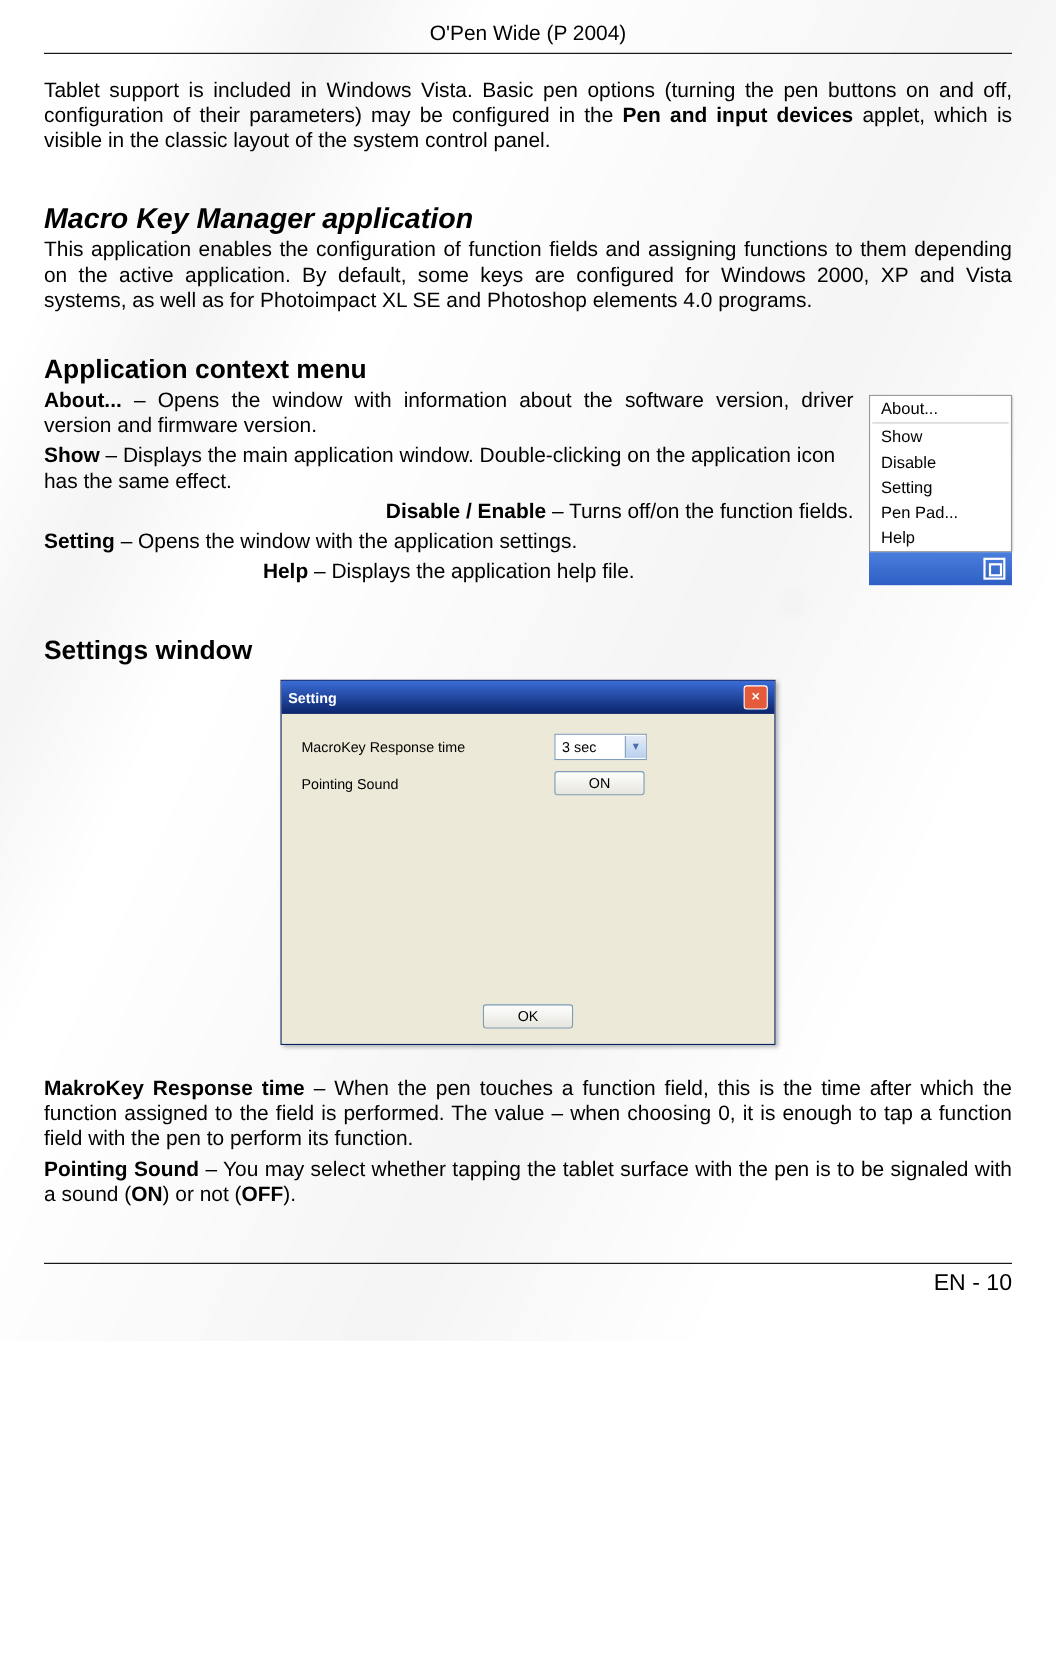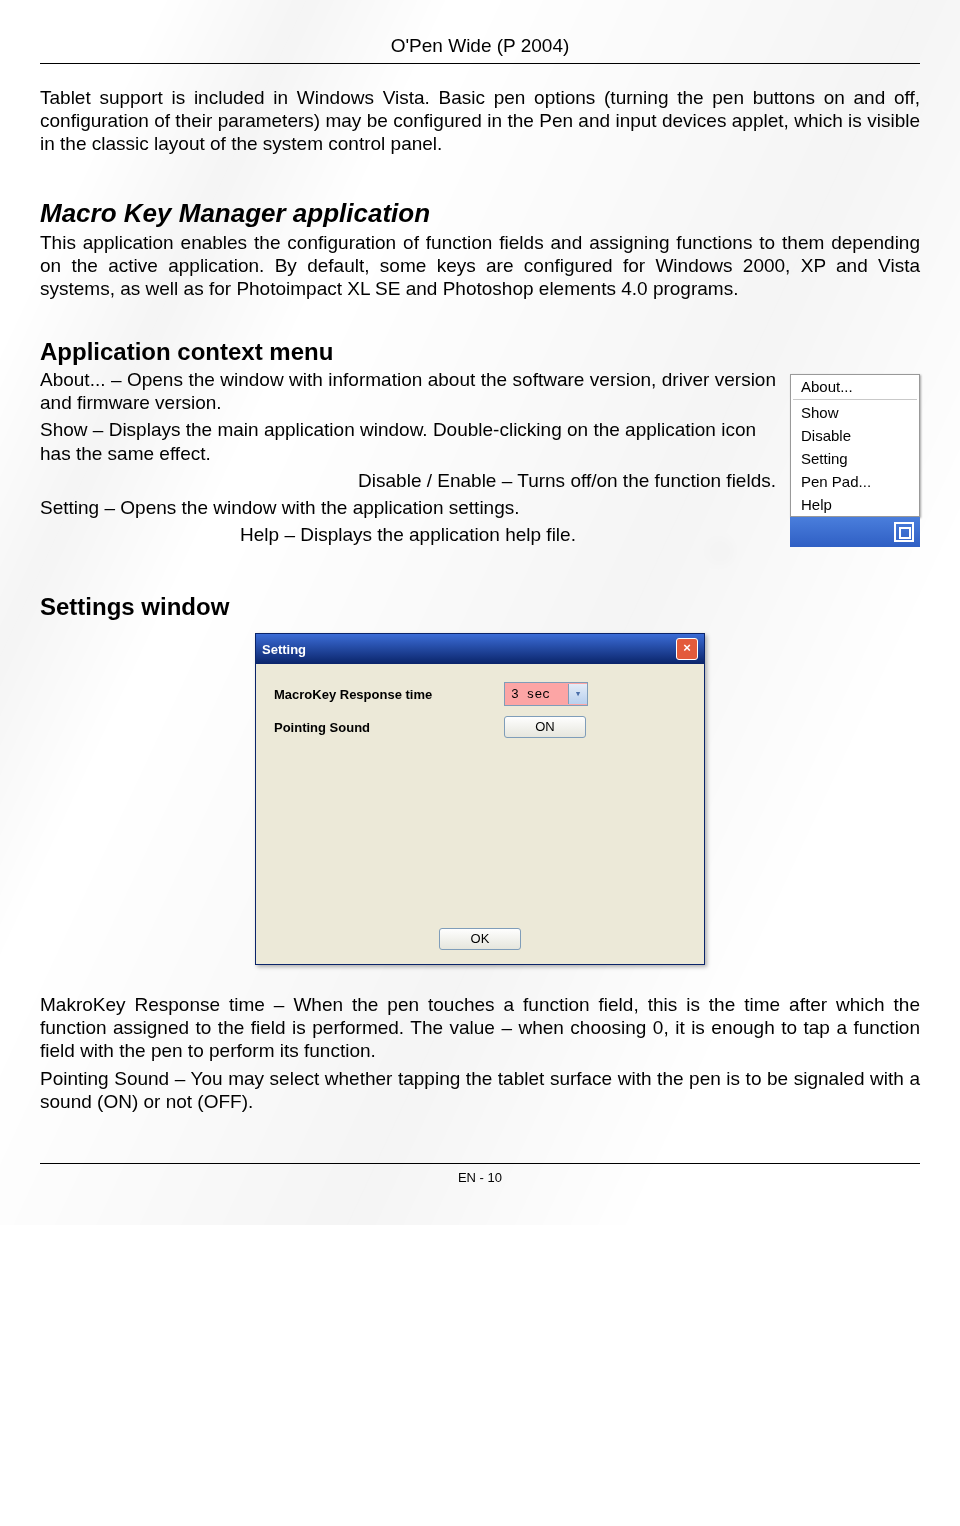--- a/index.html
+++ b/index.html
@@ -3,21 +3,21 @@
 <meta charset="utf-8">
 <style>
   body {
     margin: 0;
     font-family: Arial, Helvetica, sans-serif;
     background: #ffffff;
     width: 960px;
     position: relative;
   }
   .page {
-    padding: 35px 40px 40px 40px;
+    padding: 20px 40px 40px 40px;
     box-sizing: border-box;
   }
   .doc-header {
     text-align: center;
     font-size: 19px;
     margin-bottom: 6px;
   }
   .hr-top {
     border: none;
     border-top: 1px solid #000;
@@ -33,21 +33,21 @@
     font-size: 24px;
     font-weight: bold;
     margin: 38px 0 2px 0;
   }
   .body {
     font-size: 19px;
     line-height: 1.22;
     text-align: justify;
     margin: 0 0 4px 0;
   }
-  .body b { font-weight: normal; }
+  .body b { font-weight: bold; }
   .float-right {
     float: right;
     margin: 6px 0 8px 14px;
   }
   .ctxmenu {
     width: 128px;
     background: #fff;
     border: 1px solid #999;
     box-shadow: 1px 1px 2px rgba(0,0,0,0.35);
     font-family: Tahoma, Arial, sans-serif;
@@ -125,30 +125,29 @@
     font-size: 13px;
     color: #000;
   }
   .dialog .row {
     display: flex;
     align-items: center;
     margin-bottom: 10px;
   }
   .dialog .row .label {
     width: 230px;
-    font-weight: bold;
+    font-weight: normal;
   }
   .dialog .select {
     height: 22px;
     border: 1px solid #7f9db9;
-    background: #fca5a5;
+    background: #ffffff;
     display: flex;
     align-items: center;
     width: 82px;
-    font-family: Liberation Mono, monospace;
   }
   .dialog .select .val {
     flex: 1;
     padding: 0 6px;
     font-size: 13px;
   }
   .dialog .select .chev {
     width: 18px;
     height: 20px;
     border-left: 1px solid #7f9db9;
@@ -177,22 +176,22 @@
     display: flex;
     justify-content: center;
     padding: 10px 18px 14px 18px;
   }
   .hr-bottom {
     border: none;
     border-top: 1px solid #000;
     margin: 50px 0 6px 0;
   }
   .doc-footer {
-    text-align: center;
-    font-size: 13px;
+    text-align: right;
+    font-size: 21px;
   }
   
   .watermark {
     position: absolute;
     top: 0; left: 0; right: 0; bottom: 0;
     pointer-events: none;
     opacity: 0.04;
     background:
       radial-gradient(circle at 75% 45%, #000 0%, #000 1%, transparent 2%),
       linear-gradient(115deg, transparent 10%, #000 20%, transparent 30%, #000 60%, transparent 80%);

